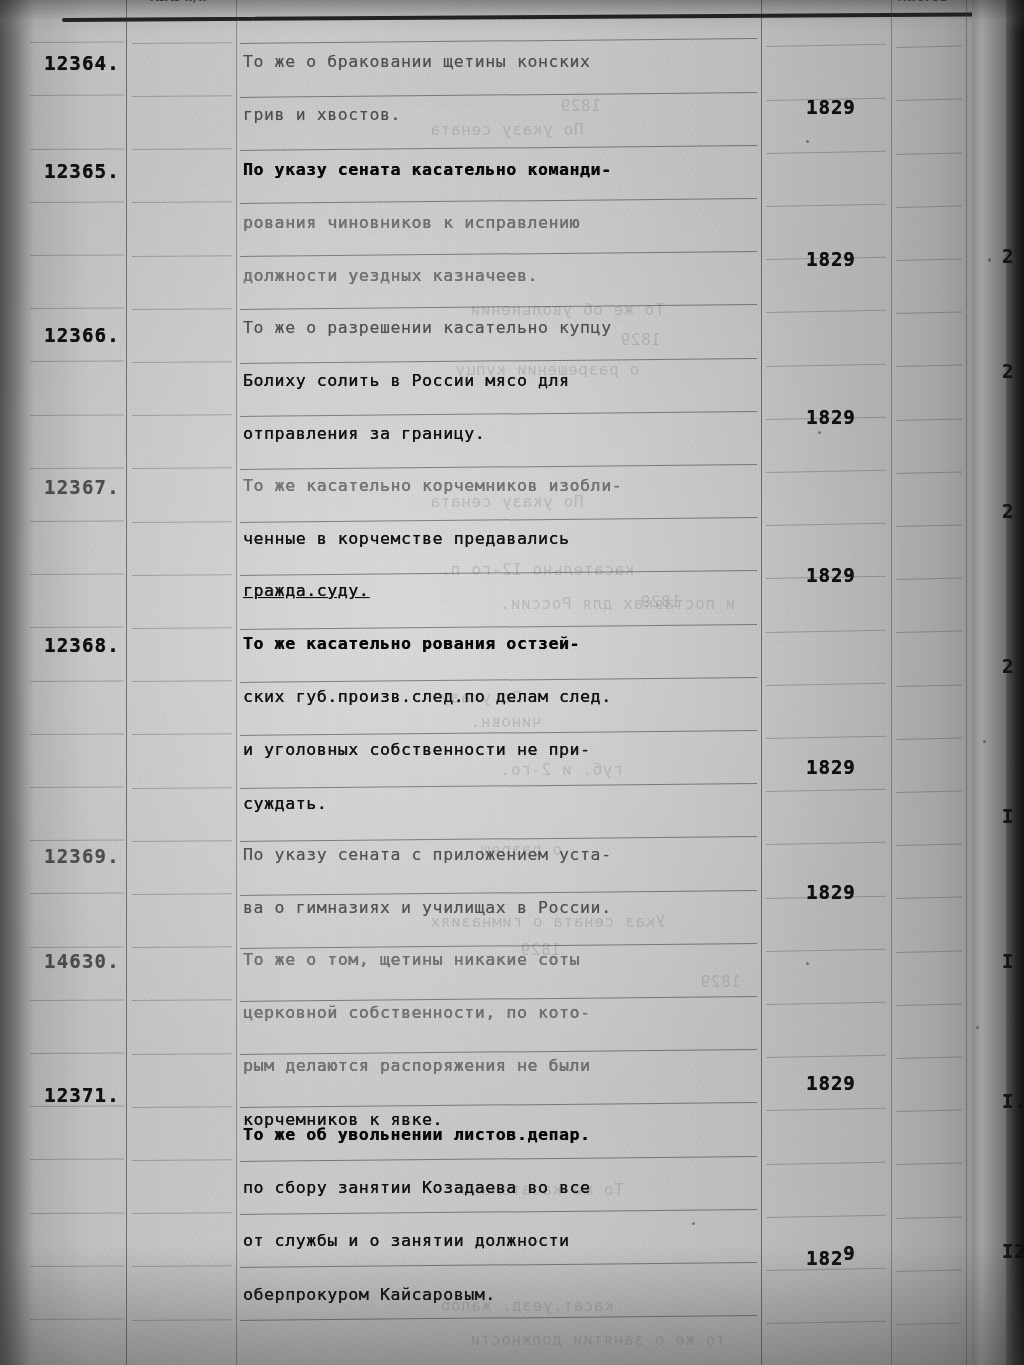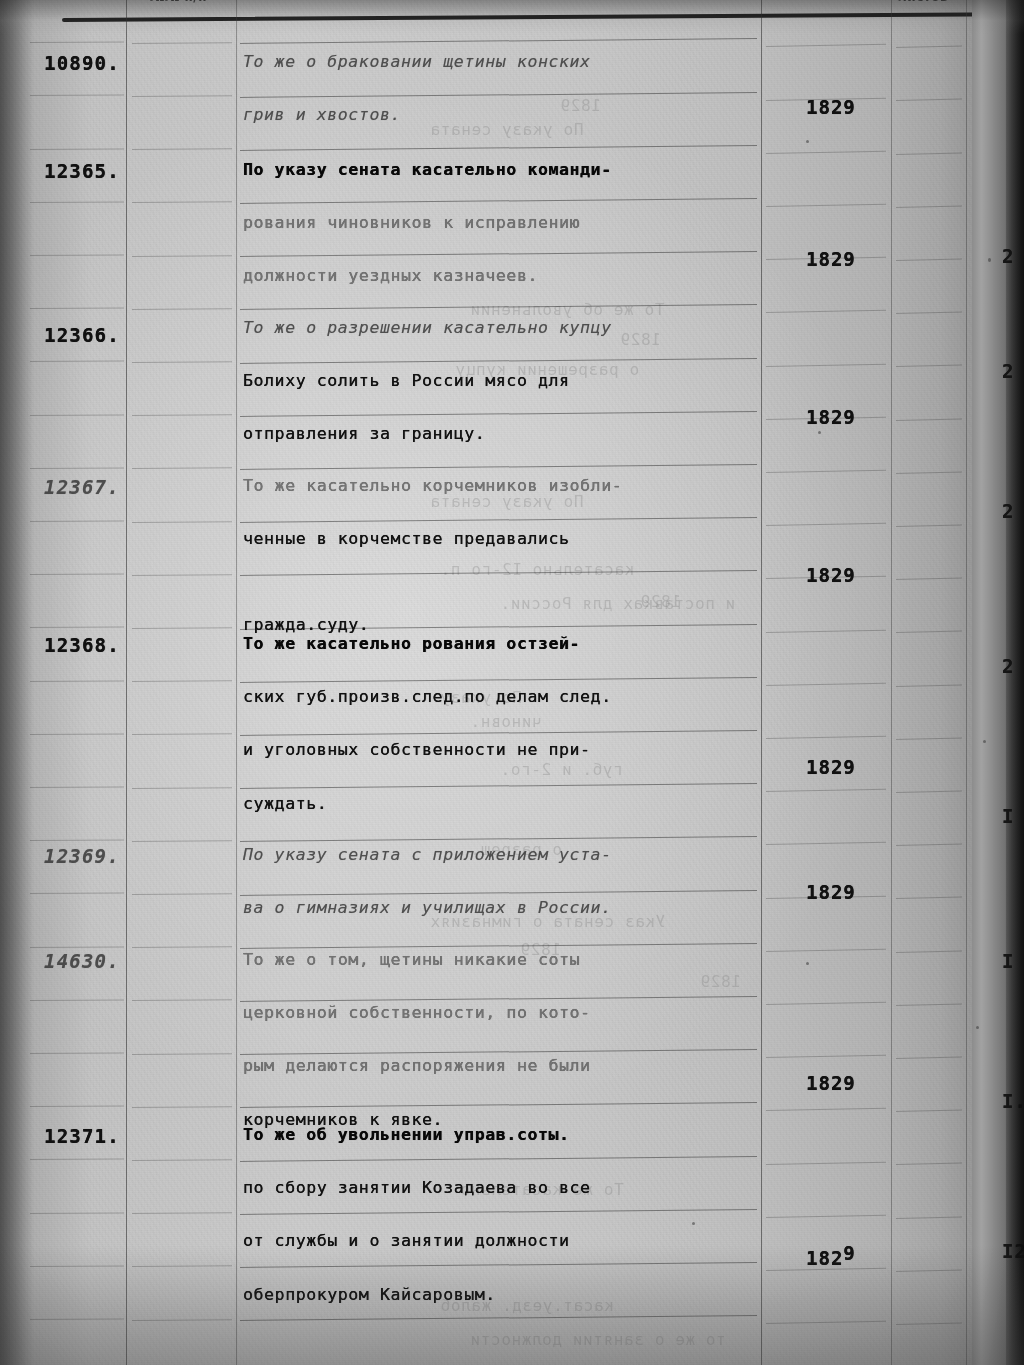--- a/index.html
+++ b/index.html
@@ -87,21 +87,21 @@
     position:absolute;
     font-family:"DejaVu Sans Mono",monospace;
     font-size:16.5px;
     letter-spacing:.6px;
     color:#15151a;
     white-space:nowrap;
     text-shadow:0 0 .6px rgba(0,0,0,.75), .4px .25px .7px rgba(0,0,0,.35);
   }
   .tw.num{font-size:19px;letter-spacing:1.2px;font-weight:700;}
   .tw.year{font-size:19px;letter-spacing:1px;font-weight:700;}
-  .tw.faded{color:#701a75;opacity:.80;text-shadow:0 0 .7px rgba(0,0,0,.45);font-style:italic;}
+  .tw.faded{color:#701a75;opacity:.80;text-shadow:0 0 .7px rgba(0,0,0,.45);}
   .tw.vfaded{color:#4b4b50;opacity:.68;}
   .tw.dark{color:#0c0c10;font-weight:700;}
   .raised{display:inline-block;position:relative;top:-5px;}
 
   
   .bleed{
     position:absolute;
     font-family:"DejaVu Sans Mono",monospace;
     font-size:16px;letter-spacing:.6px;
     color:#7e7c77;opacity:.30;
@@ -279,57 +279,57 @@
       <div class="hline faint" style="left: 766px; top: 1270.09px; width: 120px; transform: rotate(-1.12deg);"></div>
       <div class="hline faint" style="left: 896px; top: 1270.85px; width: 66px; transform: rotate(-1.26deg);"></div>
       <div class="hline faint" style="left: 30px; top: 1318.98px; width: 94px; transform: rotate(-0.33deg);"></div>
       <div class="hline faint" style="left: 132px; top: 1319.57px; width: 100px; transform: rotate(-0.44deg);"></div>
       <div class="hline" style="left: 240px; top: 1320.21px; width: 517px; transform: rotate(-0.56deg);"></div>
       <div class="hline faint" style="left: 766px; top: 1323.29px; width: 120px; transform: rotate(-1.12deg);"></div>
       <div class="hline faint" style="left: 896px; top: 1324.05px; width: 66px; transform: rotate(-1.26deg);"></div>
     </div>
 
   <div id="rows">
-      <div class="tw num " style="left: 44px; top: 52px;">10890.</div>
+      <div class="tw num " style="left: 44px; top: 52px;">12364.</div>
       <div class="tw faded" style="left: 243px; top: 52px;">То же о браковании щетины конских</div>
       <div class="tw faded" style="left: 243px; top: 105.2px;">грив и хвостов.</div>
       <div class="tw year" style="left: 806px; top: 96px;">1829</div>
       <div class="tw num " style="left: 44px; top: 160px;">12365.</div>
       <div class="tw dark" style="left: 243px; top: 160px;">По указу сената касательно команди-</div>
       <div class="tw vfaded" style="left: 243px; top: 213.2px;">рования чиновников к исправлению</div>
       <div class="tw vfaded" style="left: 243px; top: 266.4px;">должности уездных казначеев.</div>
       <div class="tw year" style="left: 806px; top: 248px;">1829</div>
       <div class="tw num " style="left: 44px; top: 324px;">12366.</div>
       <div class="tw faded" style="left: 243px; top: 318px;">То же о разрешении касательно купцу</div>
       <div class="tw " style="left: 243px; top: 371.2px;"> Болиху солить в России мясо для</div>
       <div class="tw " style="left: 243px; top: 424.4px;">отправления за границу.</div>
       <div class="tw year" style="left: 806px; top: 406px;">1829</div>
       <div class="tw num faded" style="left: 44px; top: 476px;">12367.</div>
       <div class="tw vfaded" style="left: 243px; top: 476px;">То же касательно корчемников изобли-</div>
       <div class="tw " style="left: 243px; top: 529.2px;">ченные в корчемстве предавались</div>
-      <div class="tw " style="left: 243px; top: 615px;">гражда.суду.</div>
+      <div class="tw " style="left: 243px; top: 581px; text-decoration: underline;">гражда.суду.</div>
       <div class="tw year" style="left: 806px; top: 564px;">1829</div>
       <div class="tw num " style="left: 44px; top: 634px;">12368.</div>
       <div class="tw dark" style="left: 243px; top: 634px;">То же касательно рования остзей-</div>
       <div class="tw " style="left: 243px; top: 687.2px;">ских губ.произв.след.по делам след.</div>
       <div class="tw " style="left: 243px; top: 740.4px;">и уголовных собственности не при-</div>
       <div class="tw " style="left: 243px; top: 793.6px;">суждать.</div>
       <div class="tw year" style="left: 806px; top: 756px;">1829</div>
       <div class="tw num faded" style="left: 44px; top: 845px;">12369.</div>
       <div class="tw faded" style="left: 243px; top: 845px;">По указу сената с приложением уста-</div>
       <div class="tw faded" style="left: 243px; top: 898.2px;">ва о гимназиях и училищах в России.</div>
       <div class="tw year" style="left: 806px; top: 881px;">1829</div>
       <div class="tw num faded" style="left: 44px; top: 950px;">14630.</div>
       <div class="tw vfaded" style="left: 243px; top: 950px;">То же о том, щетины никакие соты</div>
       <div class="tw vfaded" style="left: 243px; top: 1003.2px;">церковной собственности, по кото-</div>
       <div class="tw vfaded" style="left: 243px; top: 1056.4px;">рым делаются распоряжения не были</div>
       <div class="tw " style="left: 243px; top: 1109.6px;">корчемников к явке.</div>
       <div class="tw year" style="left: 806px; top: 1072px;">1829</div>
-      <div class="tw num " style="left: 44px; top: 1125px;">12371.</div>
-      <div class="tw dark" style="left: 243px; top: 1125px;">То же об увольнении управ.соты.</div>
+      <div class="tw num " style="left: 44px; top: 1084px;">12371.</div>
+      <div class="tw dark" style="left: 243px; top: 1125px;">То же об увольнении листов.депар.</div>
       <div class="tw " style="left: 243px; top: 1178.2px;">по сбору занятии Козадаева во все</div>
       <div class="tw " style="left: 243px; top: 1231.4px;">от службы и о занятии должности</div>
       <div class="tw " style="left: 243px; top: 1284.6px;">оберпрокуром Кайсаровым.</div>
       <div class="tw year" style="left: 806px; top: 1247px;">182<span class="raised">9</span></div>
     </div>
 
   <div class="next-sheet"></div>
   <div id="edgenums">
       <div class="edgenum" style="left: 1002px; top: 245px;">2</div>
       <div class="edgenum" style="left: 1002px; top: 360px;">2</div>

